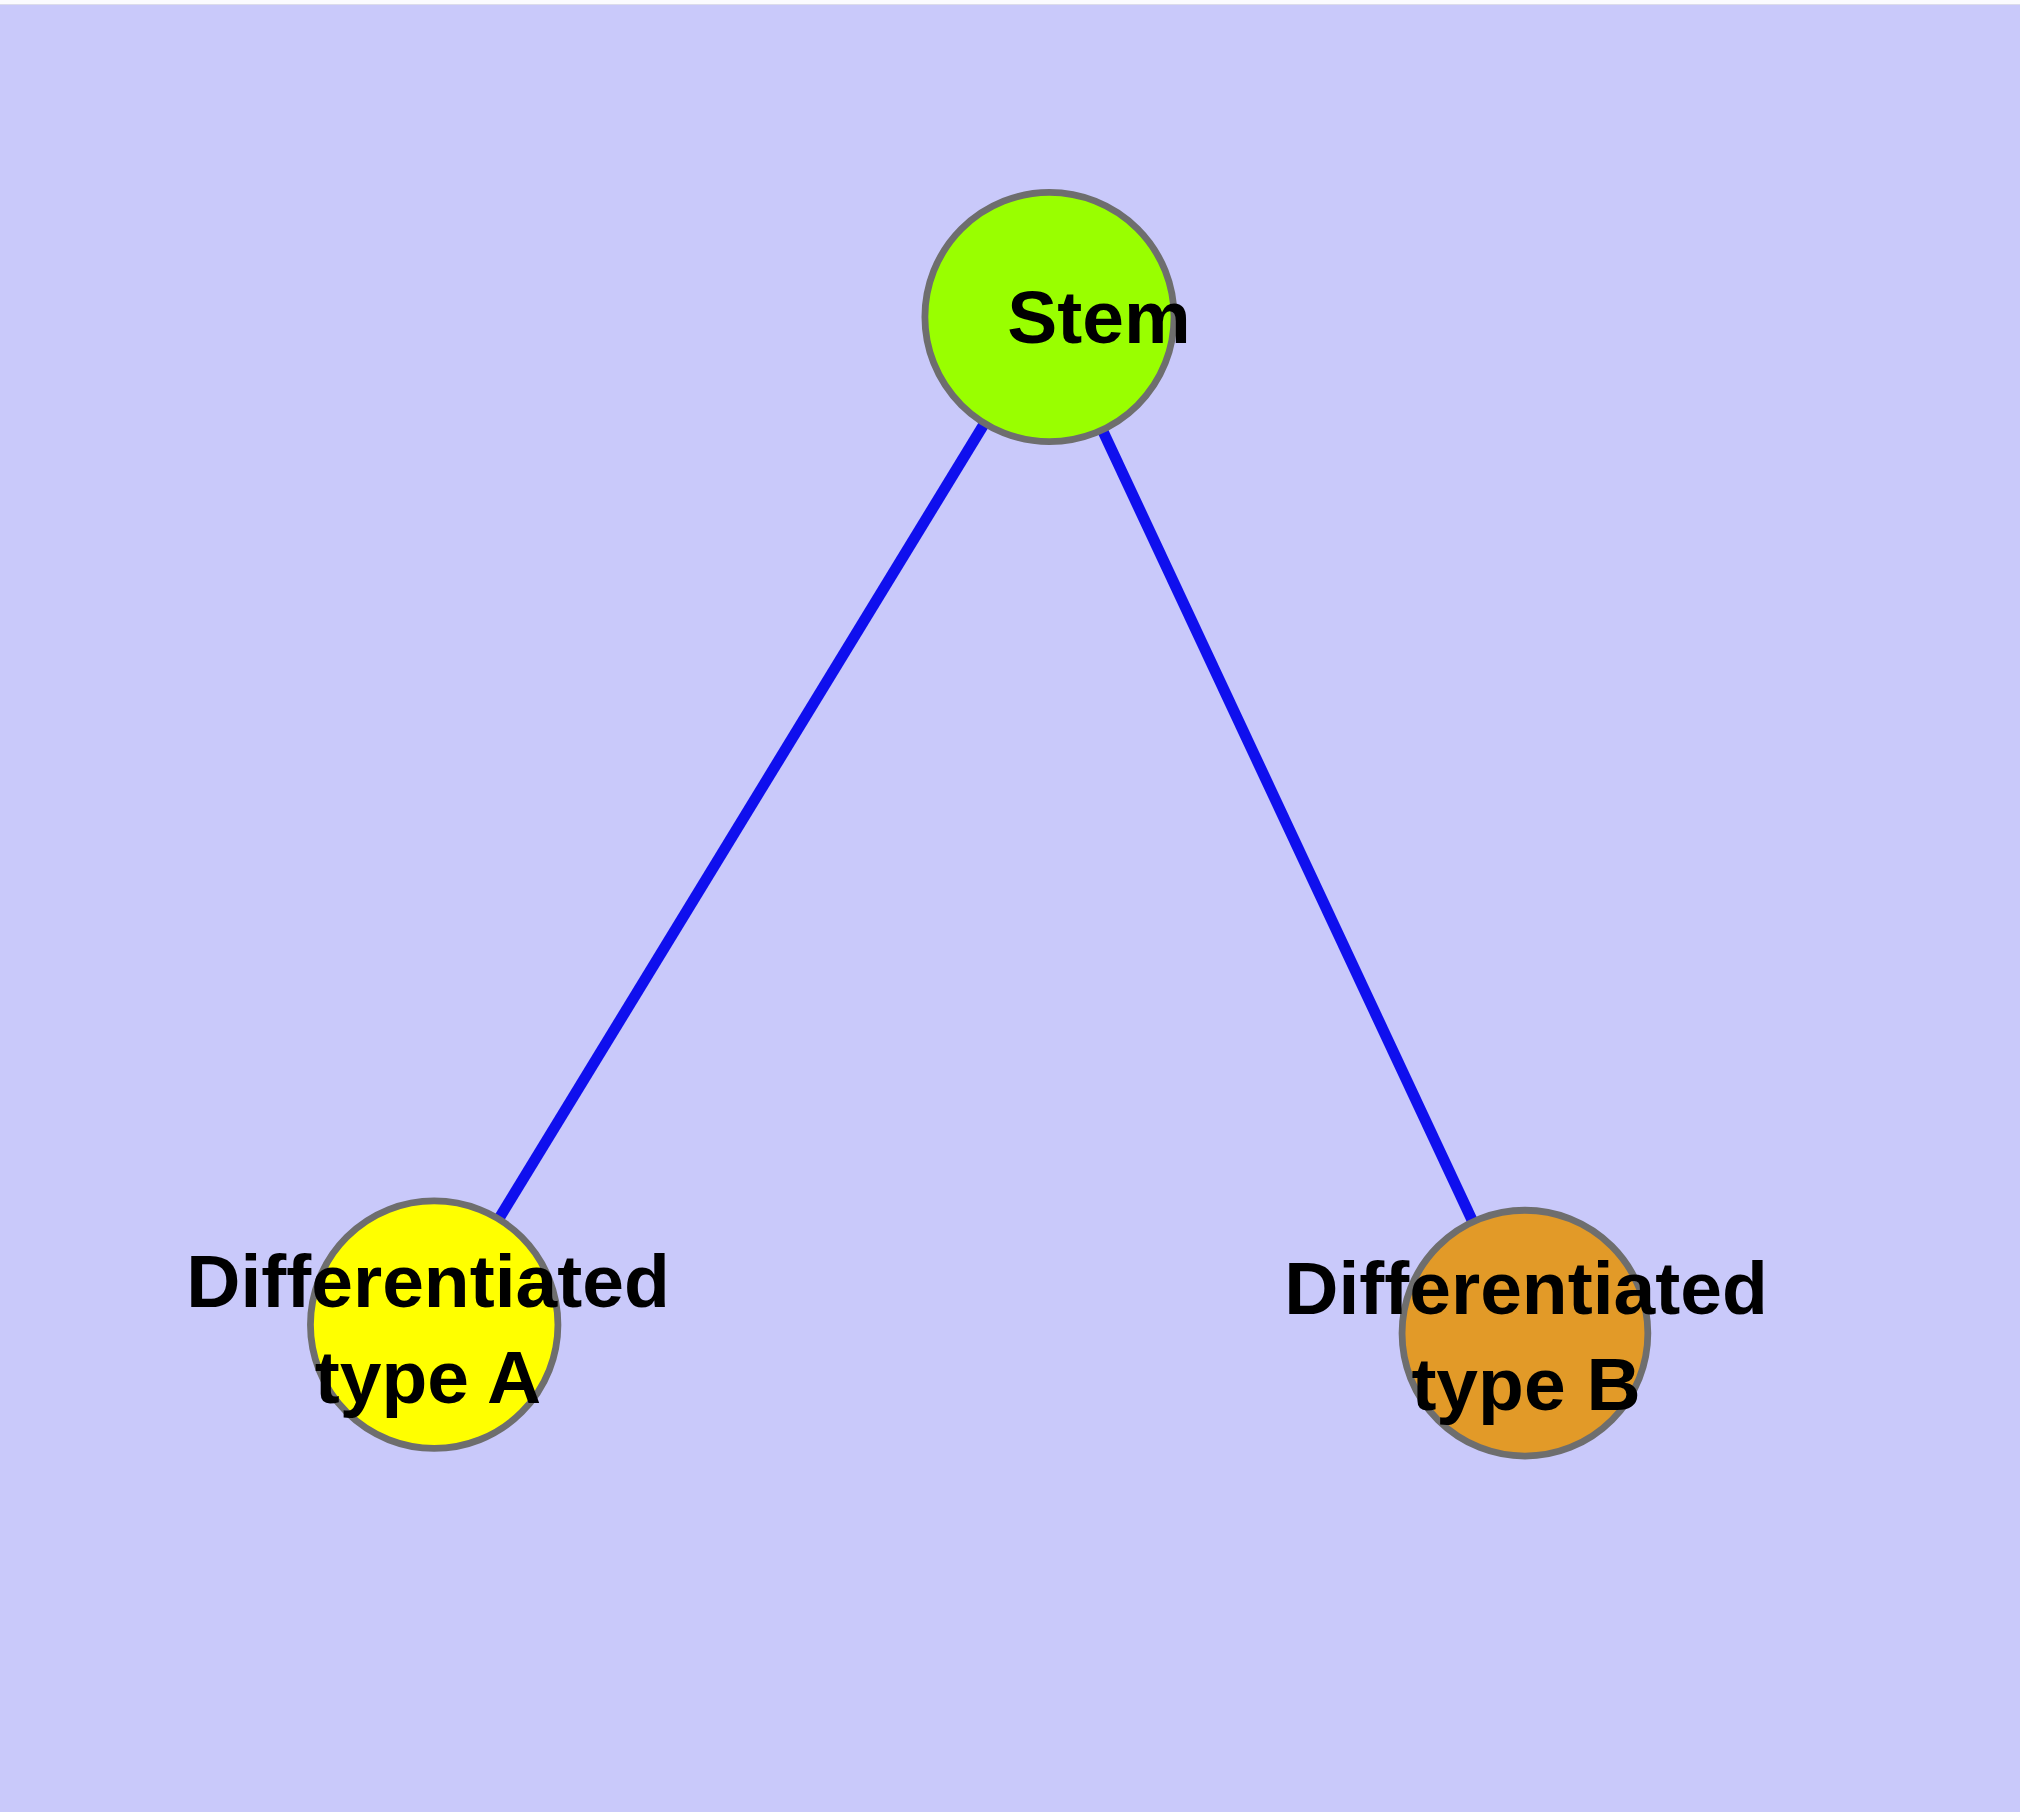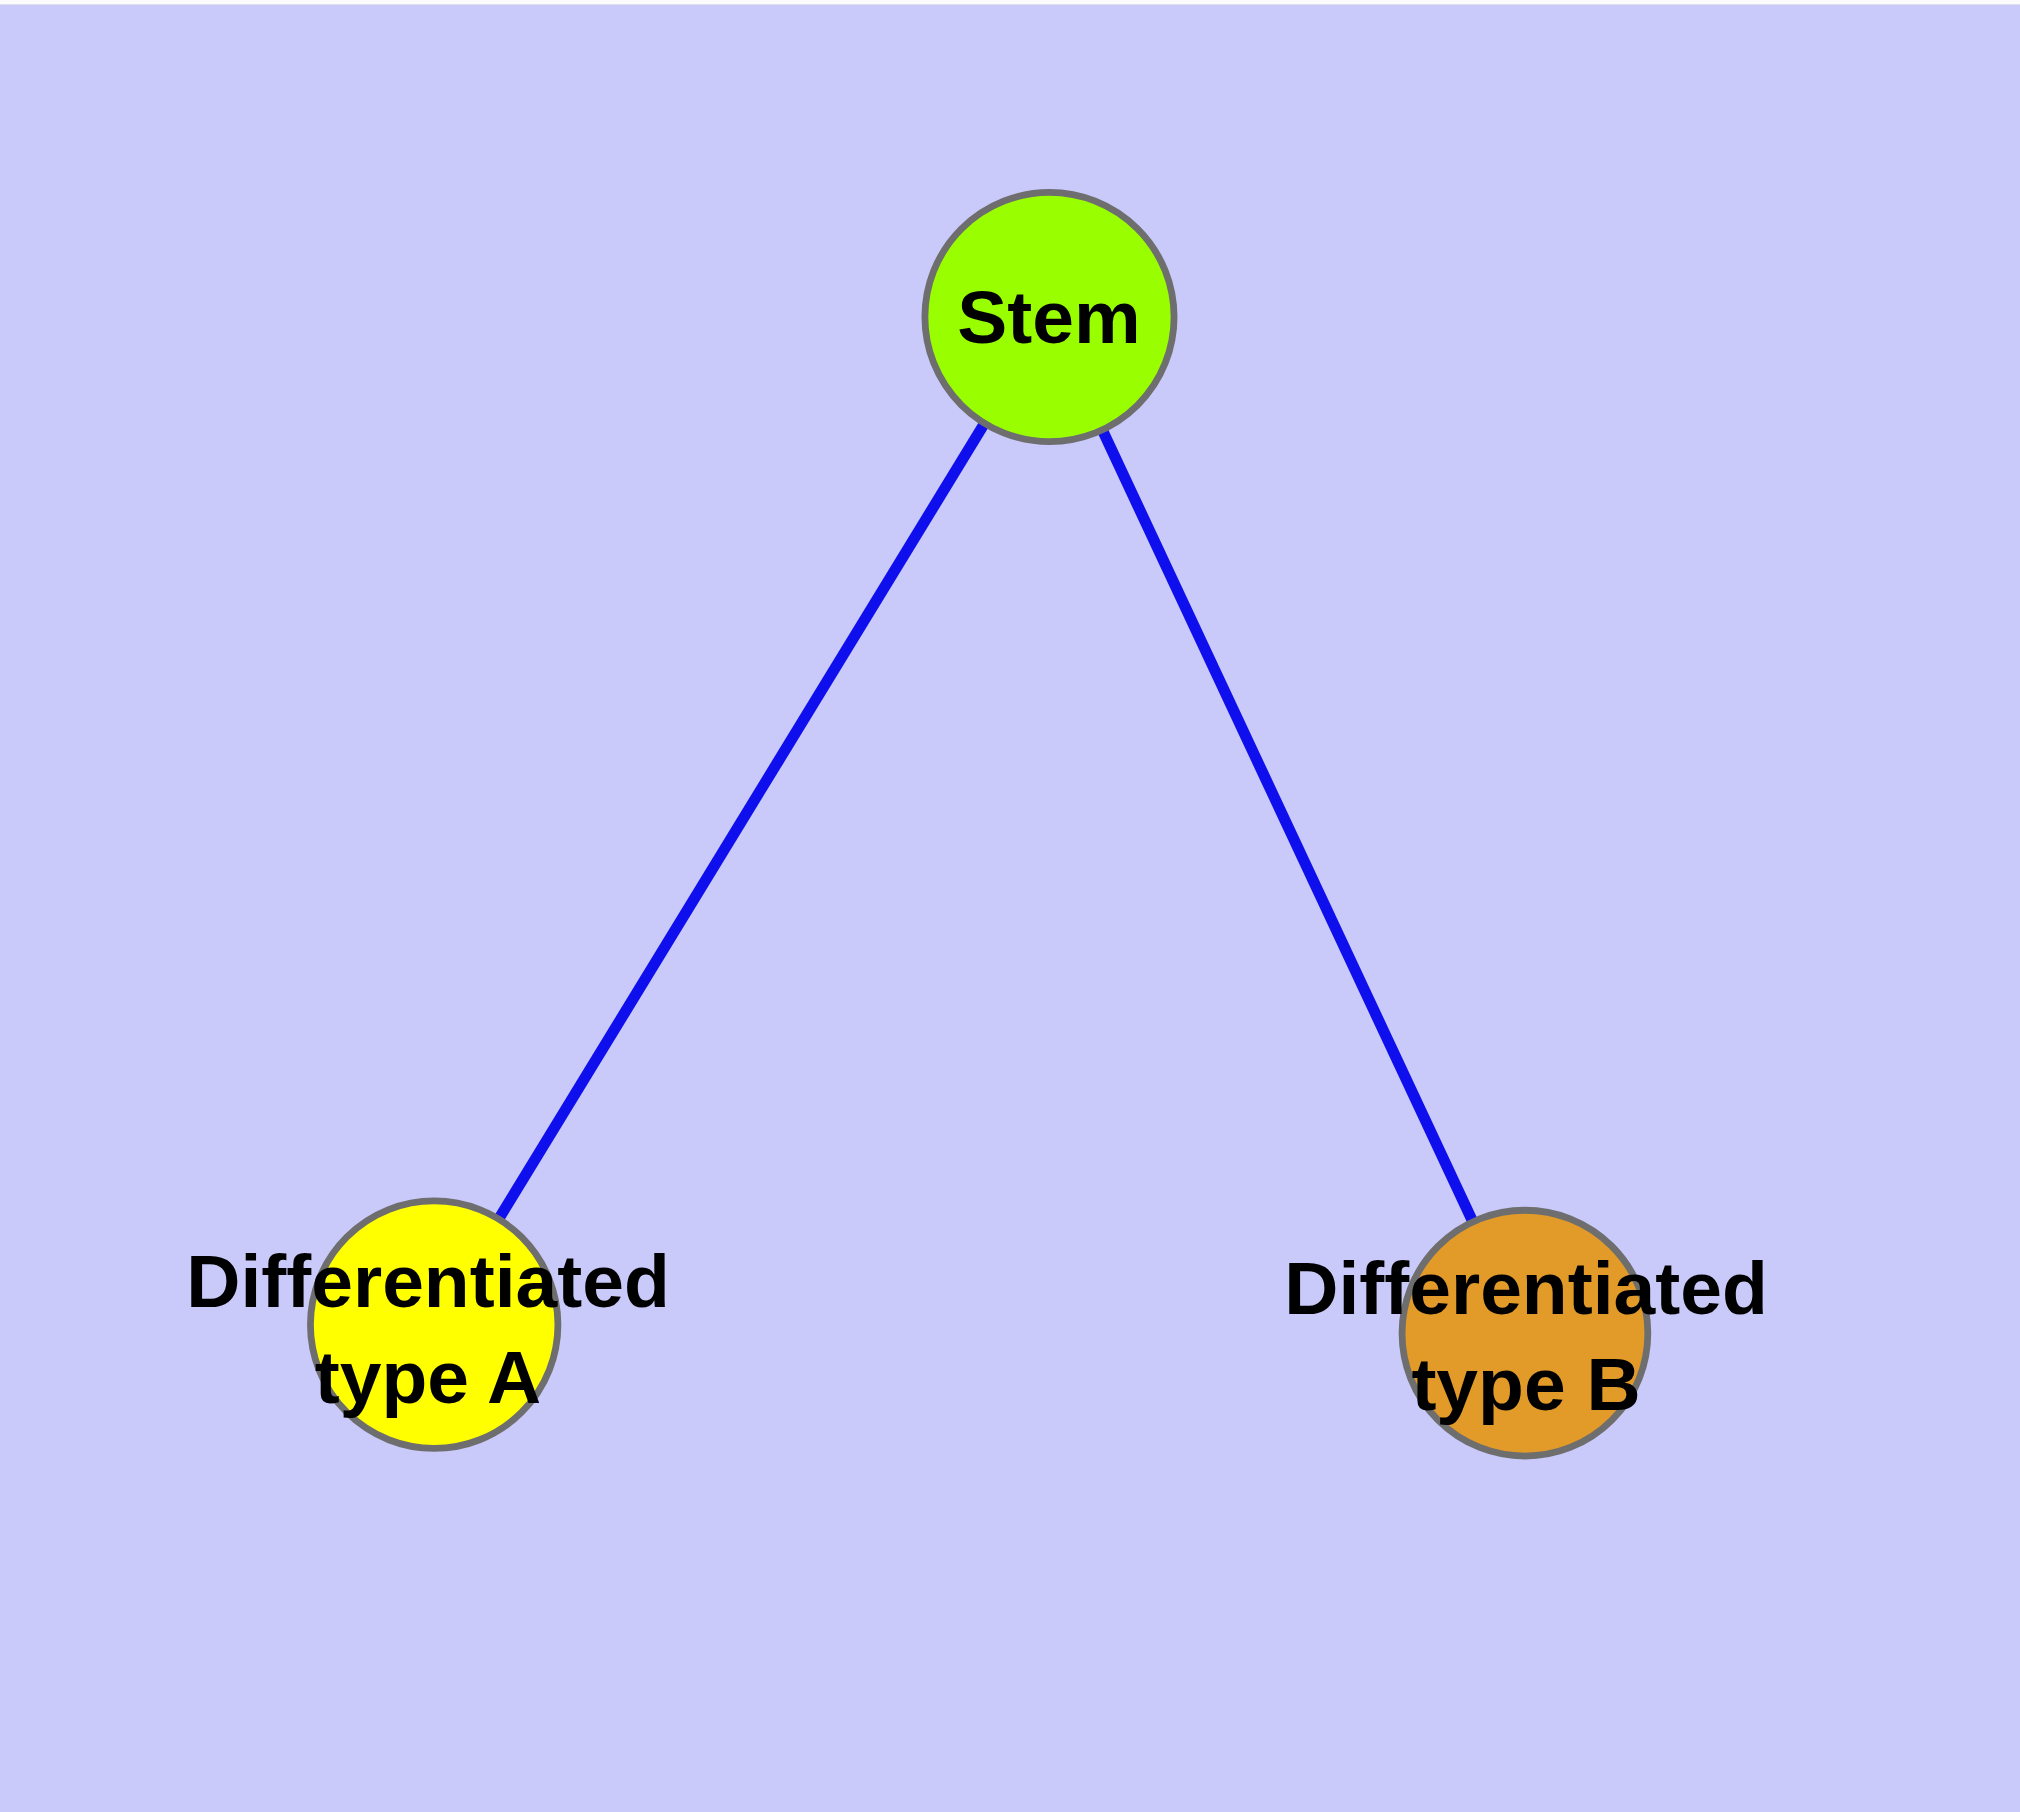--- a/index.html
+++ b/index.html
@@ -61,21 +61,21 @@
 
     <line class="edge" x1="1238" y1="374" x2="1799" y2="1573" stroke="#0f0fee"></line>
 
     <circle class="node-circle" cx="1238" cy="374" r="147" fill="#99ff00" stroke="#6e6e6e"></circle>
 
     <circle class="node-circle" cx="512" cy="1563" r="146" fill="#ffff00" stroke="#6e6e6e"></circle>
 
     <circle class="node-circle" cx="1799" cy="1573" r="145" fill="#e29a28" stroke="#6e6e6e"></circle>
   </svg>
 
-  <div class="node-label" style="left: 1049px; top: 317px;">Stem</div>
+  <div class="node-label" style="left: 1099px; top: 317px;">Stem</div>
 
   <div class="node-label" style="left: 428px; top: 1329px;">Differentiated
 type A</div>
 
   <div class="node-label" style="left: 1526px; top: 1336px;">Differentiated
 type B</div>
 
 </div>
 
 

